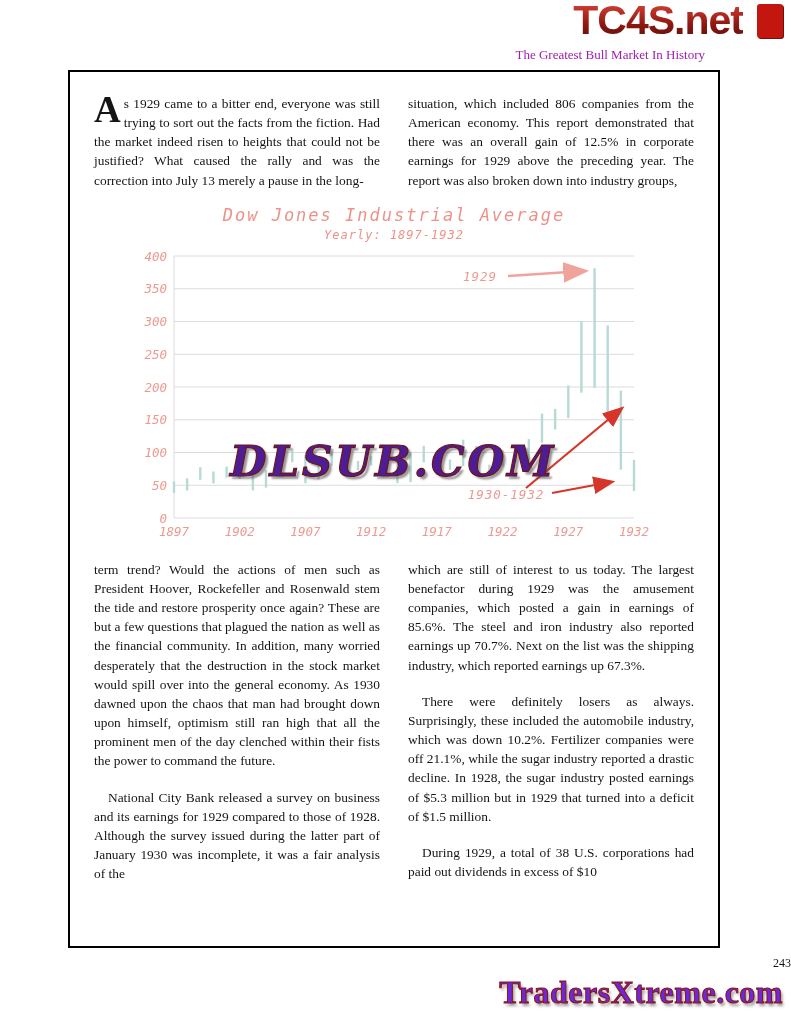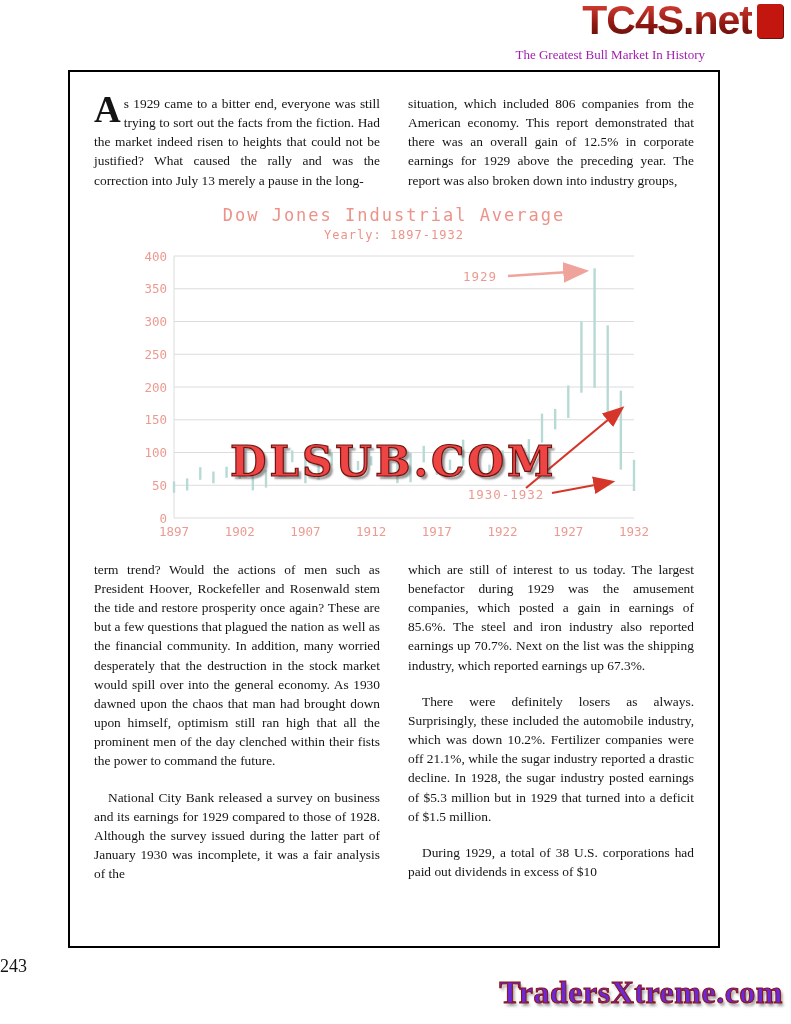--- a/index.html
+++ b/index.html
@@ -1,21 +1,21 @@
 <!DOCTYPE html>
 <html><head>
 <meta charset="utf-8">
 <style>
   html,body{margin:0;padding:0;}
   body{
     width:791px;height:1024px;position:relative;background:#ffffff;
     font-family:"Liberation Serif",serif;color:#141414;overflow:hidden;
   }
   
-  .header-logo{position:absolute;top:0px;right:8px;display:flex;align-items:center;gap:5px;}
+  .header-logo{position:absolute;top:0px;right:8px;display:flex;align-items:center;gap:14px;}
   .logo-text{
     font-family:"Liberation Sans",sans-serif;font-weight:bold;font-size:41px;letter-spacing:-1px;
     background:linear-gradient(180deg,#e0453a 0%,#8e1710 60%,#55100b 100%);
     -webkit-background-clip:text;background-clip:text;color:transparent;
     text-shadow:none;line-height:1;
   }
   .logo-block{width:26px;height:34px;background:#c3160f;border-radius:3px;box-shadow:1px 1px 0 #70100a;}
   .tagline{position:absolute;top:47px;right:86px;font-size:13px;color:#a21caf;}
   
   .page-box{
@@ -24,42 +24,42 @@
   }
   .cols{display:flex;gap:28px;}
   .col{flex:1;text-align:justify;font-size:13.4px;line-height:1.43;}
   .col p{margin:0;}
   .indent{text-indent:14px;}
   .para-gap{margin-top:17px !important;}
   .dropcap{
     float:left;font-weight:bold;font-size:37px;line-height:30px;padding:1px 3px 0 0;
   }
   
-  .chart-wrap{position:relative;width:520px;margin:15px auto 8px;}
+  .chart-wrap{position:relative;width:520px;margin:15px auto 8px;font-style:italic;}
   .chart-title{
     text-align:center;font-family:"DejaVu Sans Mono",monospace;font-size:17px;
     letter-spacing:2px;color:#ec9289;
   }
   .chart-subtitle{
     text-align:center;font-family:"DejaVu Sans Mono",monospace;font-size:12px;
     letter-spacing:1px;color:#ec9289;margin-top:3px;margin-bottom:4px;
   }
   #chart-svg text{font-family:"DejaVu Sans Mono",monospace;font-size:12.5px;}
   .ann{fill:#ec9a91;letter-spacing:1px;font-size:13px;}
   .arrow-pink{stroke:#efa39a;stroke-width:2.6;fill:none;}
   .arrow-red{stroke:#d6362a;stroke-width:2.2;fill:none;}
   .watermark{
     position:absolute;left:96px;top:232px;
     font-family:"DejaVu Serif",serif;font-weight:bold;font-size:42px;letter-spacing:3px;
-    color:#ef4444;-webkit-text-stroke:1.2px #6f1511;
+    color:#4c1d95;-webkit-text-stroke:1.2px #6f1511;
     text-shadow:3px 3px 2px rgba(70,70,70,.55);
     white-space:nowrap;
   }
   
-  .page-number{position:absolute;top:956px;left:0;width:791px;text-align:left;font-size:18px;}
+  .page-number{position:absolute;top:956px;left:0;width:791px;text-align:right;font-size:12px;}
   .footer-logo{
     position:absolute;top:976px;right:8px;
     font-family:"Liberation Serif",serif;font-weight:bold;font-size:32px;letter-spacing:.5px;
     color:#6d28d9;-webkit-text-stroke:1px #8a120a;
     text-shadow:2px 3px 3px #9a9a9a;line-height:1;
   }
 </style>
 </head>
 <body>
 

